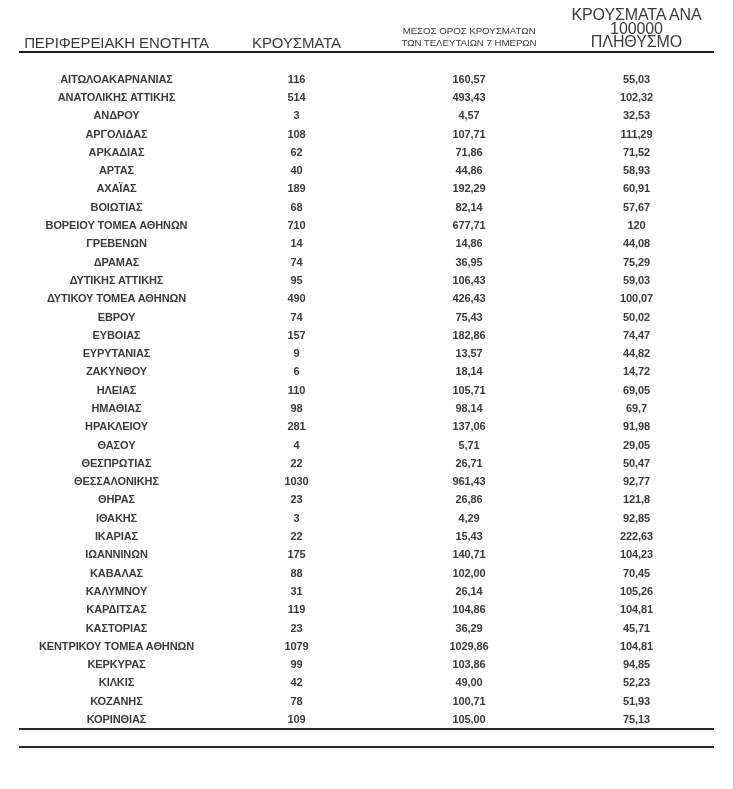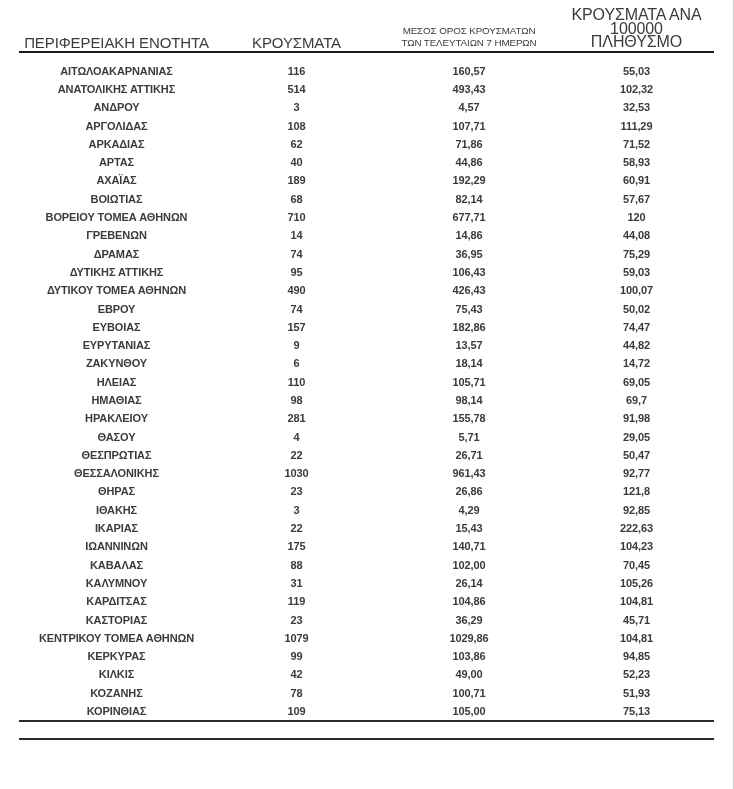--- a/index.html
+++ b/index.html
@@ -46,21 +46,21 @@
     letter-spacing: -0.1px;
   }
   .col1 { width: 195px; }
   .col2 { width: 165px; }
   .col3 { width: 180px; }
   .col4 { width: 155px; }
   .th.col1, .th.col2 { font-size: 15px; line-height: 13px; }
   .th.col3 { font-size: 9.8px; line-height: 12px; }
   .th.col4 { font-size: 16px; line-height: 13.5px; }
   .th .hline { display: block; }
-  .tbody { padding-top: 9px; }
+  .tbody { padding-top: 1px; margin-top: 16px; }
   .tr {
     display: flex;
     height: 18.3px;
     align-items: center;
   }
   .td {
     text-align: center;
     font-size: 11px;
     font-weight: bold;
     color: #3b3b3b;
@@ -206,21 +206,21 @@
         </div>
         <div class="tr">
           <div class="td col1">ΗΜΑΘΙΑΣ</div>
           <div class="td col2">98</div>
           <div class="td col3">98,14</div>
           <div class="td col4">69,7</div>
         </div>
         <div class="tr">
           <div class="td col1">ΗΡΑΚΛΕΙΟΥ</div>
           <div class="td col2">281</div>
-          <div class="td col3">155,78</div>
+          <div class="td col3">137,06</div>
           <div class="td col4">91,98</div>
         </div>
         <div class="tr">
           <div class="td col1">ΘΑΣΟΥ</div>
           <div class="td col2">4</div>
           <div class="td col3">5,71</div>
           <div class="td col4">29,05</div>
         </div>
         <div class="tr">
           <div class="td col1">ΘΕΣΠΡΩΤΙΑΣ</div>

